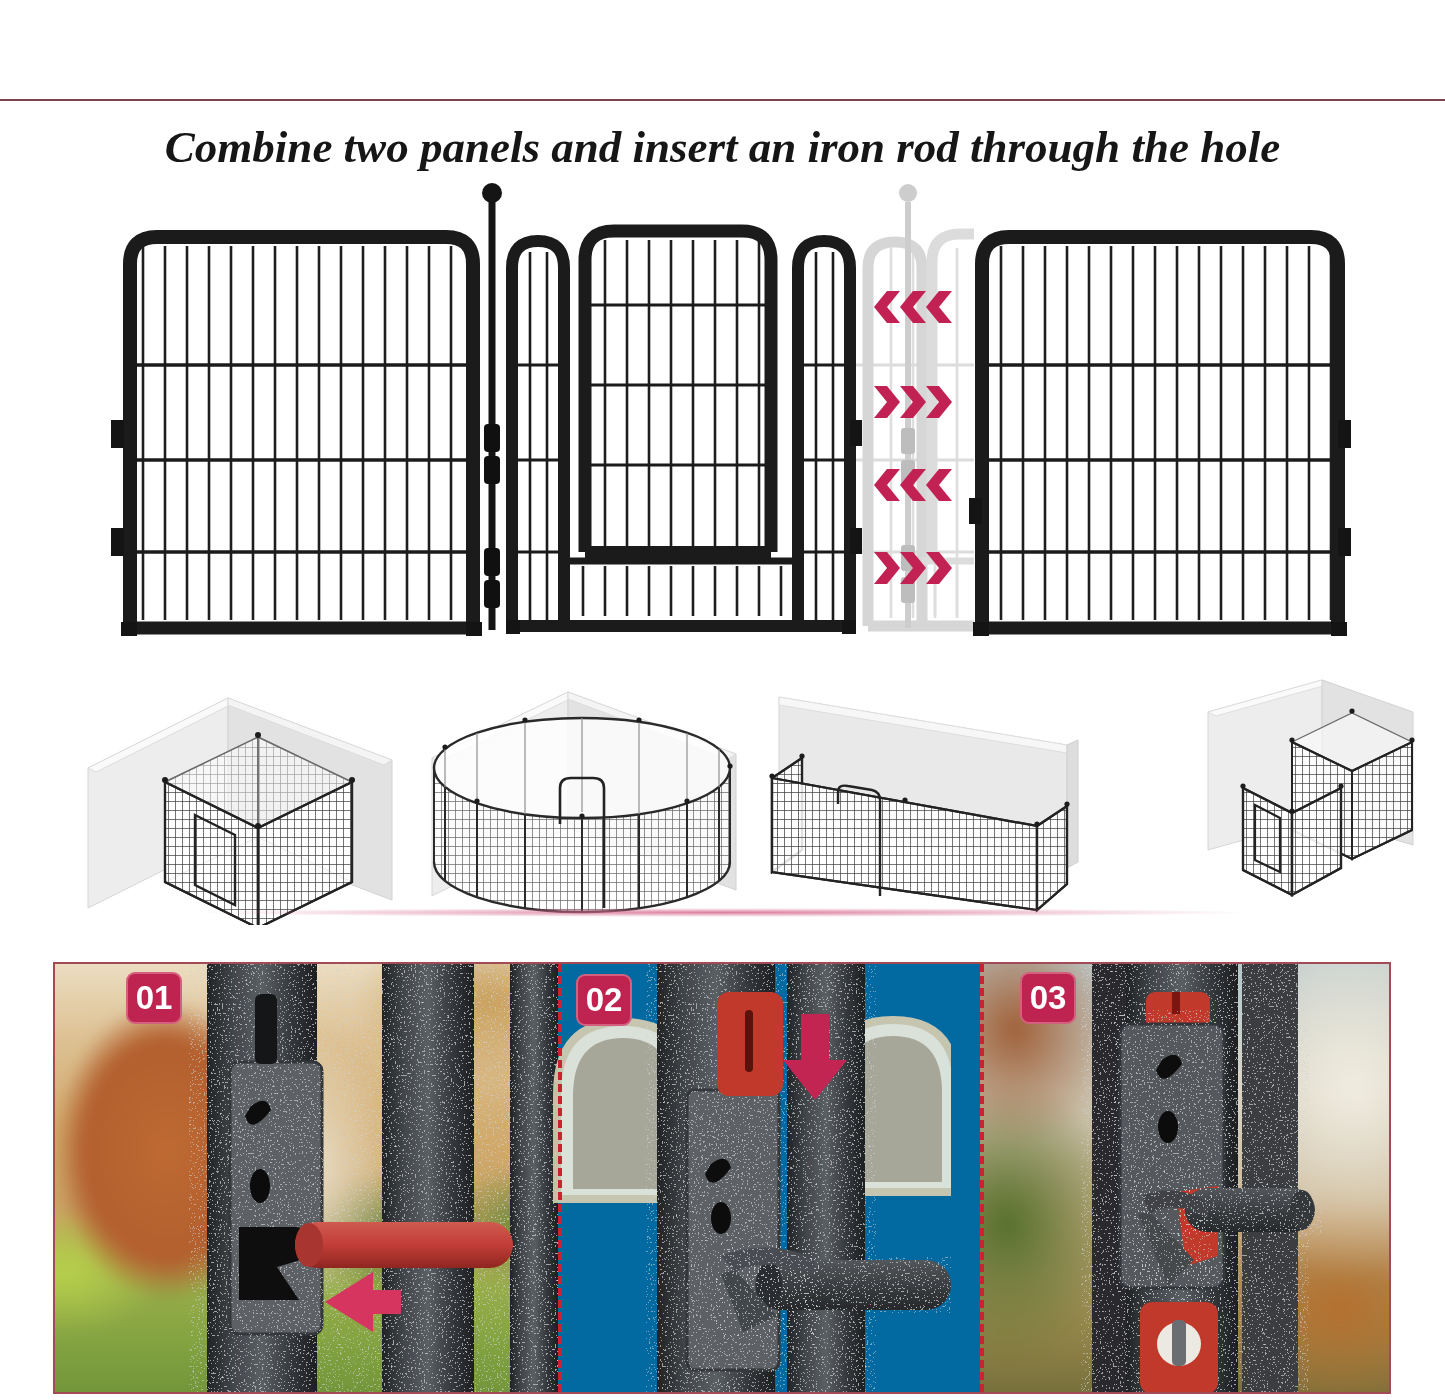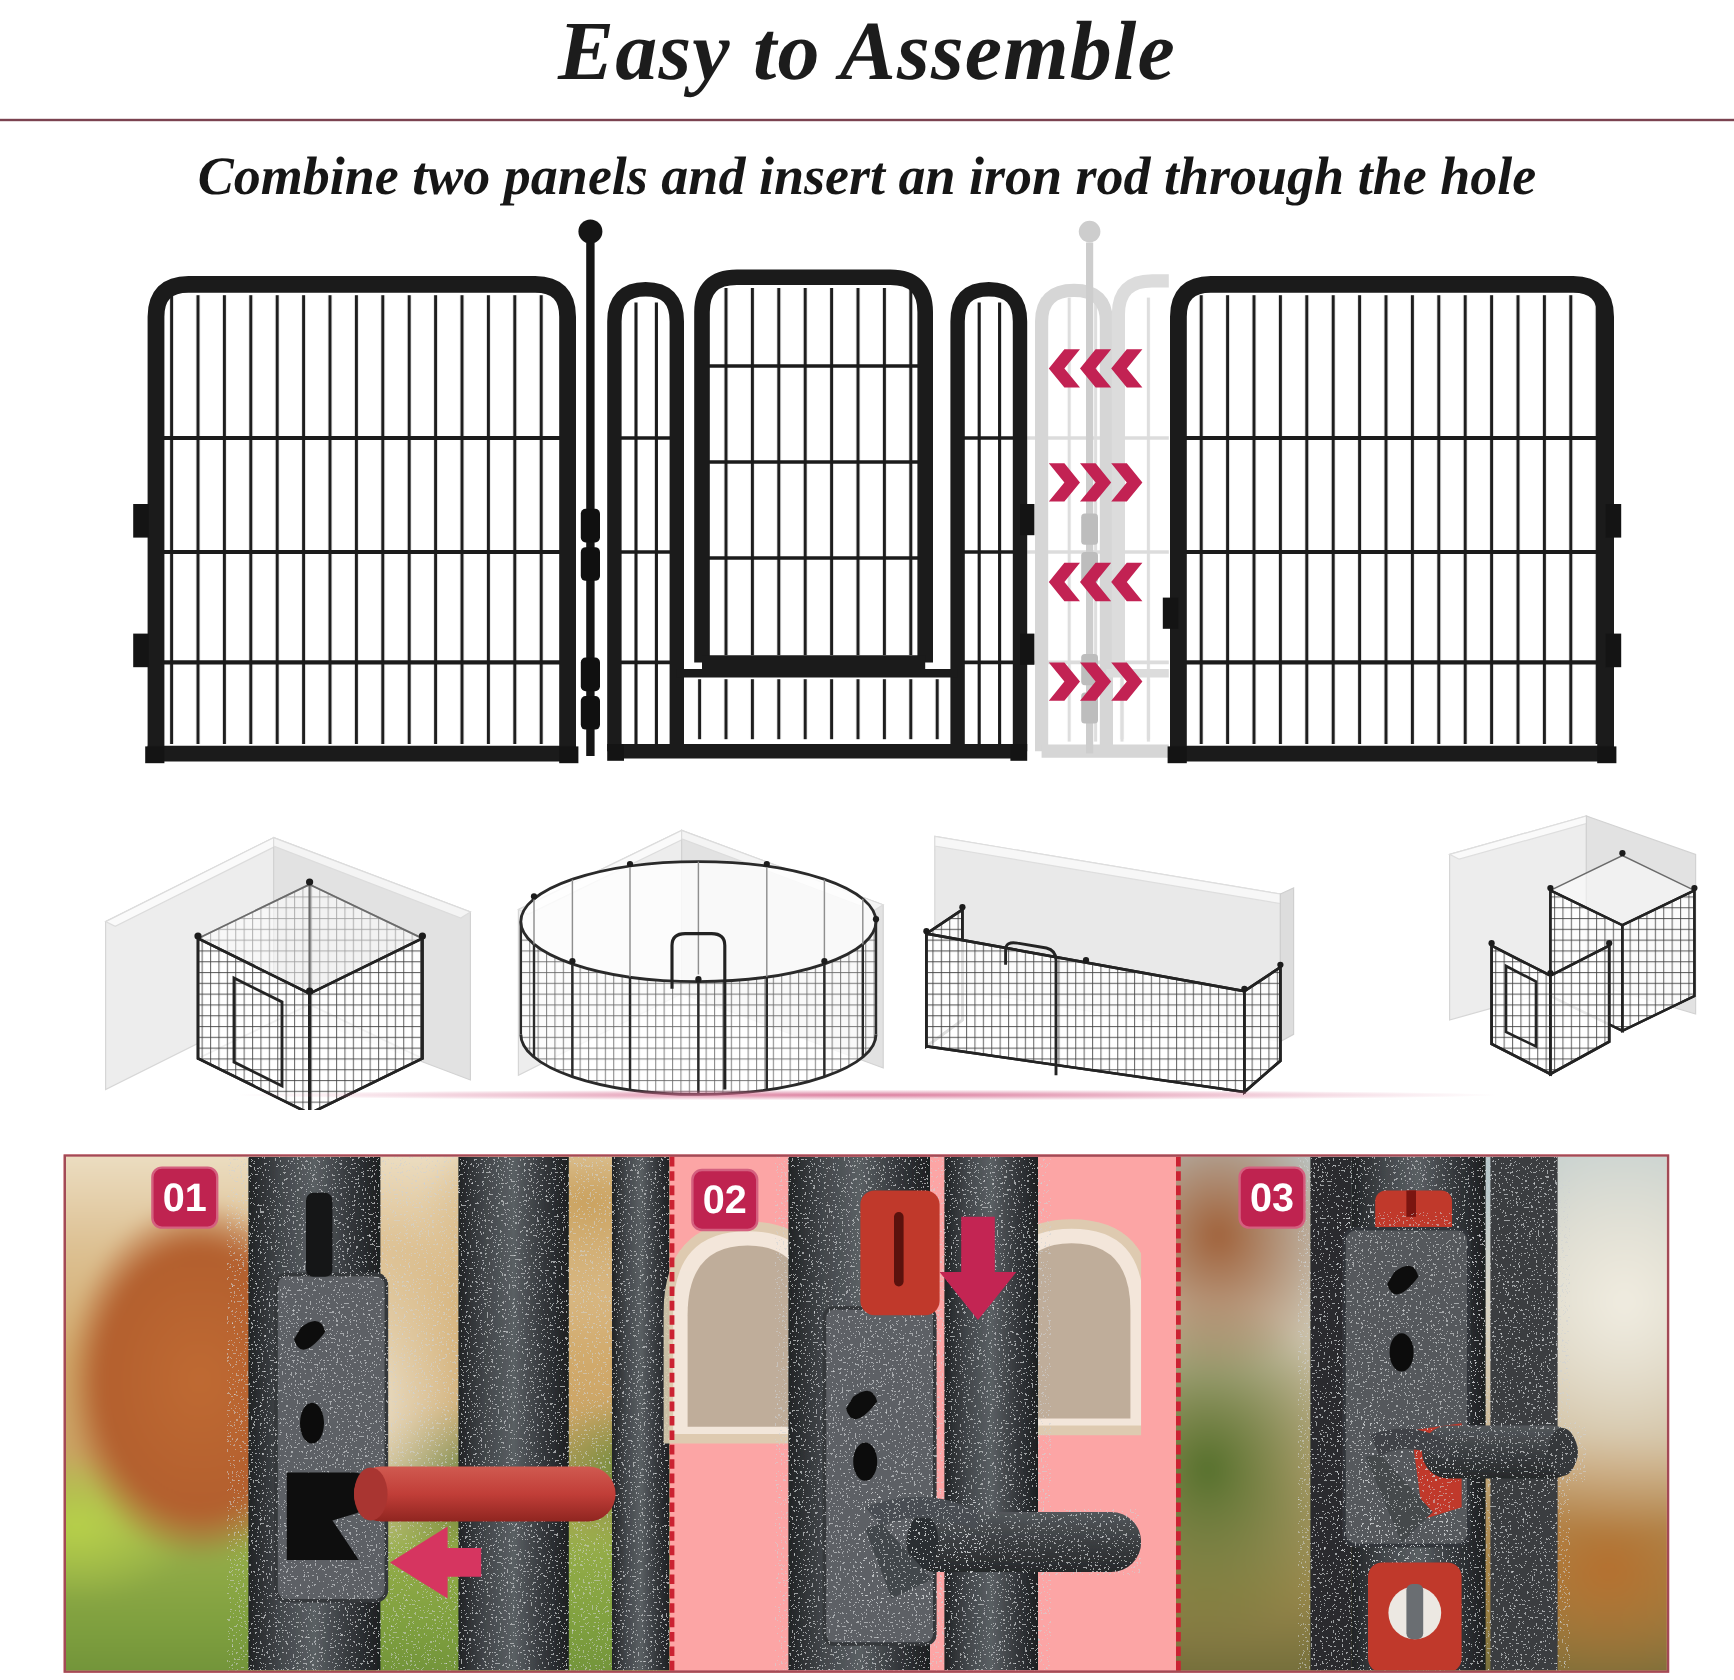--- a/index.html
+++ b/index.html
@@ -14,34 +14,34 @@
   .subtitle{top:121px;left:0;width:1445px;text-align:center;font-size:45px;font-weight:bold;
             font-style:italic;color:#161616;}
 
   
   .diagram-svg{top:175px;left:0;}
   .config-svg{top:655px;left:0;}
   .shadow-line{top:908px;left:195px;width:1055px;height:9px;border-radius:50%;
      background:radial-gradient(closest-side,rgba(214,106,143,.85),rgba(214,106,143,0));}
 
   
-  .photo-box{top:962px;left:53px;width:1334px;height:428px;border:2px solid #a24a56;background:#fca5a5;}
+  .photo-box{top:962px;left:53px;width:1334px;height:428px;border:2px solid #a24a56;background:#0369a1;}
   .photo{position:absolute;top:0;height:428px;overflow:hidden;}
   .photo .bg{position:absolute;inset:-18px;filter:blur(7px);}
   .photo svg{position:absolute;top:0;left:0;}
   .p1{left:0;width:503px;}
   .p2{left:474px;width:422px;}
   .p3{left:925px;width:409px;}
   .dash{position:absolute;top:0;bottom:0;width:0;border-left:4px dashed #cb2232;z-index:6;}
   .d1{left:503px;} .d2{left:925px;}
 
   .badge{position:absolute;z-index:7;width:52px;height:48px;border-radius:9px;background:#bf2350;
          border:2px solid #d4607f;color:#fff;display:flex;align-items:center;justify-content:center;
          font-family:"Liberation Sans",sans-serif;font-size:33px;font-weight:bold;}
-  .b1{left:71px;top:8px;} .b2{left:47px;top:10px;} .b3{left:40px;top:8px;margin-left:12px;}
+  .b1{left:71px;top:8px;} .b2{left:47px;top:10px;} .b3{left:40px;top:8px;}
 
   
   .bg1{background:
     radial-gradient(150px 200px at 24% 44%, #bf6a33 0%, #b35f2e 55%, rgba(179,95,46,0) 75%),
     radial-gradient(170px 200px at 47% 48%, #efe9da 0%, rgba(239,233,218,0) 70%),
     radial-gradient(200px 120px at 84% 12%, #c9a05c 0%, rgba(201,160,92,0) 70%),
     radial-gradient(140px 90px at 5% 70%, #b7d14a 0%, rgba(183,209,74,0) 72%),
     radial-gradient(130px 90px at 66% 62%, #5d7a33 0%, rgba(93,122,51,0) 72%),
     radial-gradient(110px 80px at 90% 60%, #6d8a3a 0%, rgba(109,138,58,0) 72%),
     linear-gradient(180deg,#efe3cb 0%,#ddc193 20%,#d1aa6c 40%,#c9a263 58%,#95ad49 74%,#7fa03f 88%,#6e9038 100%);}
@@ -57,21 +57,20 @@
     radial-gradient(220px 260px at 88% 30%, #f0ece0 0%, rgba(240,236,224,0) 75%),
     radial-gradient(200px 160px at 85% 78%, #b5702f 0%, rgba(181,112,47,0) 72%),
     radial-gradient(150px 120px at 55% 10%, #a8bfc7 0%, rgba(168,191,199,0) 70%),
     linear-gradient(180deg,#b9c9cc 0%,#cdc9b8 30%,#c3a87c 60%,#97874b 82%,#6e6a38 100%);}
 </style>
 </head>
 <body>
 
 <div class="page">
 
-  <div class="abs title">Easy to Assemble</div>
   <div class="abs rule"></div>
   <div class="abs subtitle">Combine two panels and insert an iron rod through the hole</div>
 
   <svg width="0" height="0" style="position:absolute">
     <defs>
       <pattern id="vbars" width="22" height="10" patternUnits="userSpaceOnUse">
         <line x1="11" y1="0" x2="11" y2="10" stroke="#1e1e1e" stroke-width="2.6"></line>
       </pattern>
       <pattern id="vbarsGhost" width="22" height="10" patternUnits="userSpaceOnUse">
         <line x1="11" y1="0" x2="11" y2="10" stroke="#dedede" stroke-width="2.6"></line>

